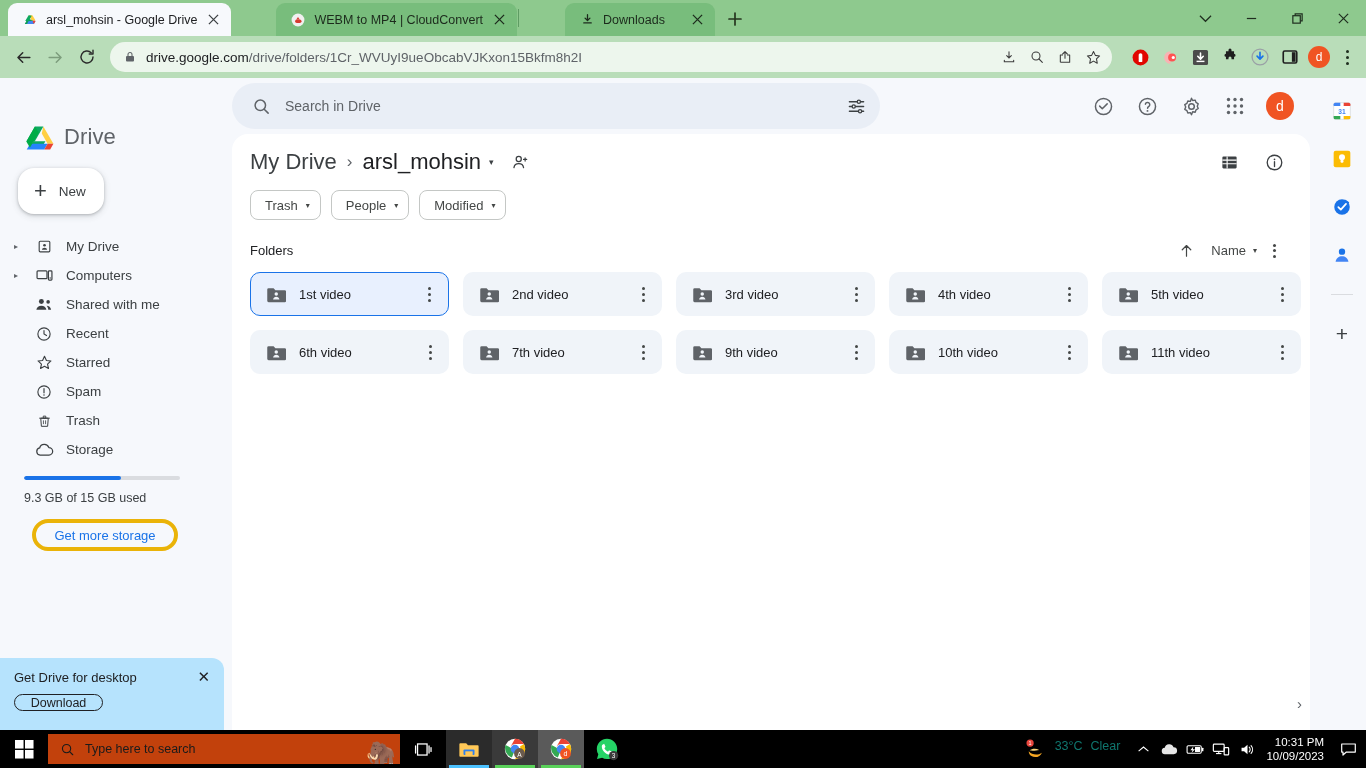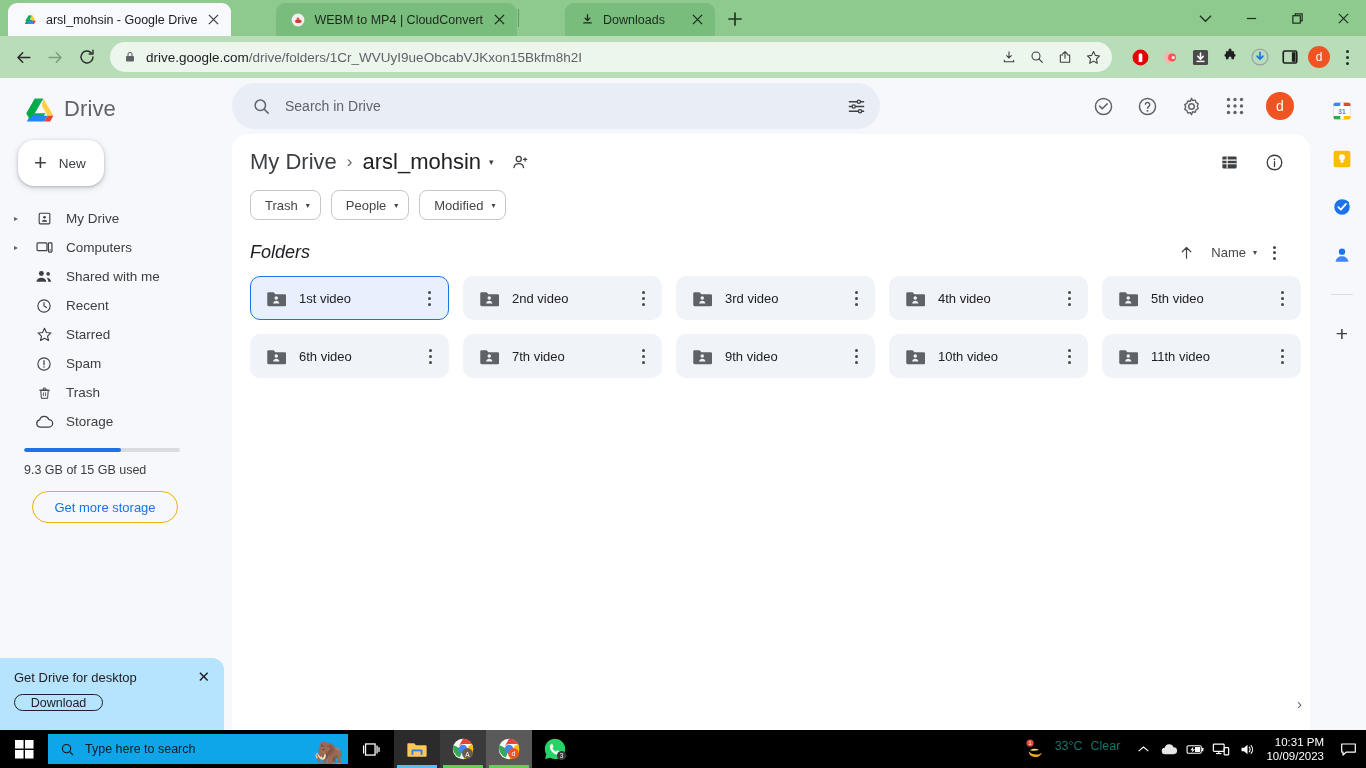--- a/index.html
+++ b/index.html
@@ -49,21 +49,21 @@
     width: 22px; height: 22px; border-radius: 50%; background: #f05423; color: #fff;
     font-size: 12px; display: flex; align-items: center; justify-content: center; font-weight: 500;
   }
   .kebab-v { width: 22px; height: 26px; display: flex; flex-direction: column; align-items: center; justify-content: center; gap: 3px; }
   .kebab-v i { width: 3px; height: 3px; border-radius: 50%; background: #1f2e1f; display: block; }
 
   
   .page { position: absolute; top: 78px; left: 0; width: 1366px; height: 652px; background: #f6f8fc; display: flex; }
 
   
-  .nav { width: 232px; flex: 0 0 232px; position: relative; }
+  .nav { width: 232px; flex: 0 0 232px; position: relative; margin-top: 28px; }
   .brandrow { height: 62px; display: flex; align-items: center; gap: 10px; padding-left: 24px; }
   .brand-text { font-size: 22px; color: #5f6368; letter-spacing: .1px; }
   .newbtn {
     margin: 0 0 0 18px; width: 86px; height: 46px; background: #fff; border-radius: 16px;
     display: flex; align-items: center; gap: 12px; padding-left: 16px;
     box-shadow: 0 1px 3px rgba(60,64,67,.3), 0 2px 6px 1px rgba(60,64,67,.12);
   }
   .newbtn .plus { font-size: 22px; color: #3c4043; line-height: 1; font-weight: 300; }
   .newbtn .lbl { font-size: 13.5px; color: #3c4043; }
 
@@ -73,21 +73,21 @@
   .navitem .caret { width: 12px; flex: 0 0 12px; display: flex; align-items: center; justify-content: center;
                     font-size: 8px; color: #5f6368; }
   .navitem .ic { width: 20px; flex: 0 0 20px; display: flex; align-items: center; justify-content: center; color: #3c4043; }
   .navitem .lbl { white-space: nowrap; }
 
   .storage { margin-top: 12px; padding-left: 24px; }
   .bar { width: 156px; height: 4px; background: #dadce0; border-radius: 2px; overflow: hidden; }
   .bar > i { display: block; height: 4px; background: #1a73e8; border-radius: 2px; }
   .storage-text { margin-top: 11px; font-size: 12.5px; color: #3c4043; }
   .getstorage {
-    margin: 14px 0 0 32px; height: 32px; width: 146px; border: 1px solid #eab308; border-radius: 16px;
+    margin: 14px 0 0 32px; height: 32px; width: 146px; border: 4px solid #eab308; border-radius: 16px;
     background: transparent; display: flex; align-items: center; justify-content: center;
     font-size: 13px; color: #1a73e8;
   }
 
   .promo { position: absolute; left: 0; bottom: 0; width: 224px; height: 72px;
            background: #b6e3fd; border-radius: 0 12px 0 0; padding: 12px 14px; }
   .promo-title { font-size: 13px; color: #202124; }
   .promo-dl { margin-top: 9px; width: 89px; height: 17px; border: 1px solid #202124; border-radius: 12px;
               display: flex; align-items: center; justify-content: center; font-size: 12.5px; color: #202124; }
   .promo-x { position: absolute; right: 14px; top: 10px; font-size: 15px; color: #202124; }
@@ -116,21 +116,21 @@
   .crumb-share { margin-left: 8px; color: #3c4043; display: flex; align-items: center; }
   .crumb-right { margin-left: auto; display: flex; align-items: center; gap: 26px; padding-right: 10px; }
   .crumb-right .ci { color: #3c4043; display: flex; align-items: center; }
 
   .chips { display: flex; gap: 10px; padding: 0 18px 0 18px; }
   .chip { height: 30px; border: 1px solid #c4c7c5; border-radius: 8px; display: flex; align-items: center;
           gap: 8px; padding: 0 10px 0 14px; font-size: 13px; color: #444746; }
   .chip .cv { font-size: 8px; color: #444746; }
 
   .sectionrow { display: flex; align-items: center; padding: 22px 18px 0 18px; }
-  .sectionlbl { font-size: 18px; color: #202124; font-style: italic; }
+  .sectionlbl { font-size: 13px; color: #202124; }
   .sort { margin-left: auto; display: flex; align-items: center; gap: 16px; padding-right: 16px; }
   .sort .arrow { color: #444746; display: flex; align-items: center; }
   .sort .name { font-size: 13px; color: #444746; display: flex; align-items: center; gap: 7px; }
   .sort .name .cv { font-size: 8px; }
   .sort .dots { display: flex; flex-direction: column; gap: 2.5px; align-items: center; }
   .sort .dots i { width: 3px; height: 3px; border-radius: 50%; background: #444746; display: block; }
 
   .grid { display: grid; grid-template-columns: repeat(5, 199px); gap: 14px 14px; padding: 13px 18px 0 18px; }
   .card {
     height: 44px; background: #f0f4f9; border-radius: 10px; display: flex; align-items: center;
@@ -148,21 +148,21 @@
   .rail { width: 48px; flex: 0 0 48px; display: flex; flex-direction: column; align-items: center;
           padding-top: 22px; gap: 26px; }
   .rail-ic { width: 22px; height: 22px; display: flex; align-items: center; justify-content: center; }
   .rail-div { width: 22px; height: 1px; background: #dadce0; margin: 2px 0; }
   .rail-plus { font-size: 21px; color: #3c4043; font-weight: 300; line-height: 1; }
 
   
   .taskbar { position: absolute; left: 0; bottom: 0; width: 1366px; height: 38px; background: #000000;
              display: flex; align-items: center; }
   .start { width: 48px; height: 38px; display: flex; align-items: center; justify-content: center; }
-  .tb-search { width: 300px; height: 30px; background: #0ea5e9; display: flex; align-items: center;
+  .tb-search { width: 352px; height: 30px; background: #c2410c; display: flex; align-items: center;
                gap: 10px; padding-left: 12px; position: relative; overflow: hidden; }
   .tb-search .ph { font-size: 12.5px; color: #1b1b1b; }
   .walrus { position: absolute; right: 4px; bottom: -2px; font-size: 24px; line-height: 1; }
   .tb-btn { width: 46px; height: 38px; display: flex; align-items: center; justify-content: center; position: relative; }
   .tb-btn.run { background: #2b2b2b; }
   .tb-btn.run::after { content: ""; position: absolute; left: 3px; right: 3px; bottom: 0; height: 3px; background: #4cc2ff; }
   .tb-btn.active::after { content: ""; position: absolute; left: 3px; right: 3px; bottom: 0; height: 3px; background: #5ad15a; }
   .tray { margin-left: auto; display: flex; align-items: center; gap: 0; height: 38px; padding-right: 4px; }
   .tray-weather { display: flex; gap: 8px; padding: 0 10px 0 6px; color: #0f766e; font-size: 12.5px; }
   .tray-ic { width: 26px; height: 38px; display: flex; align-items: center; justify-content: center; color: #fff; }

